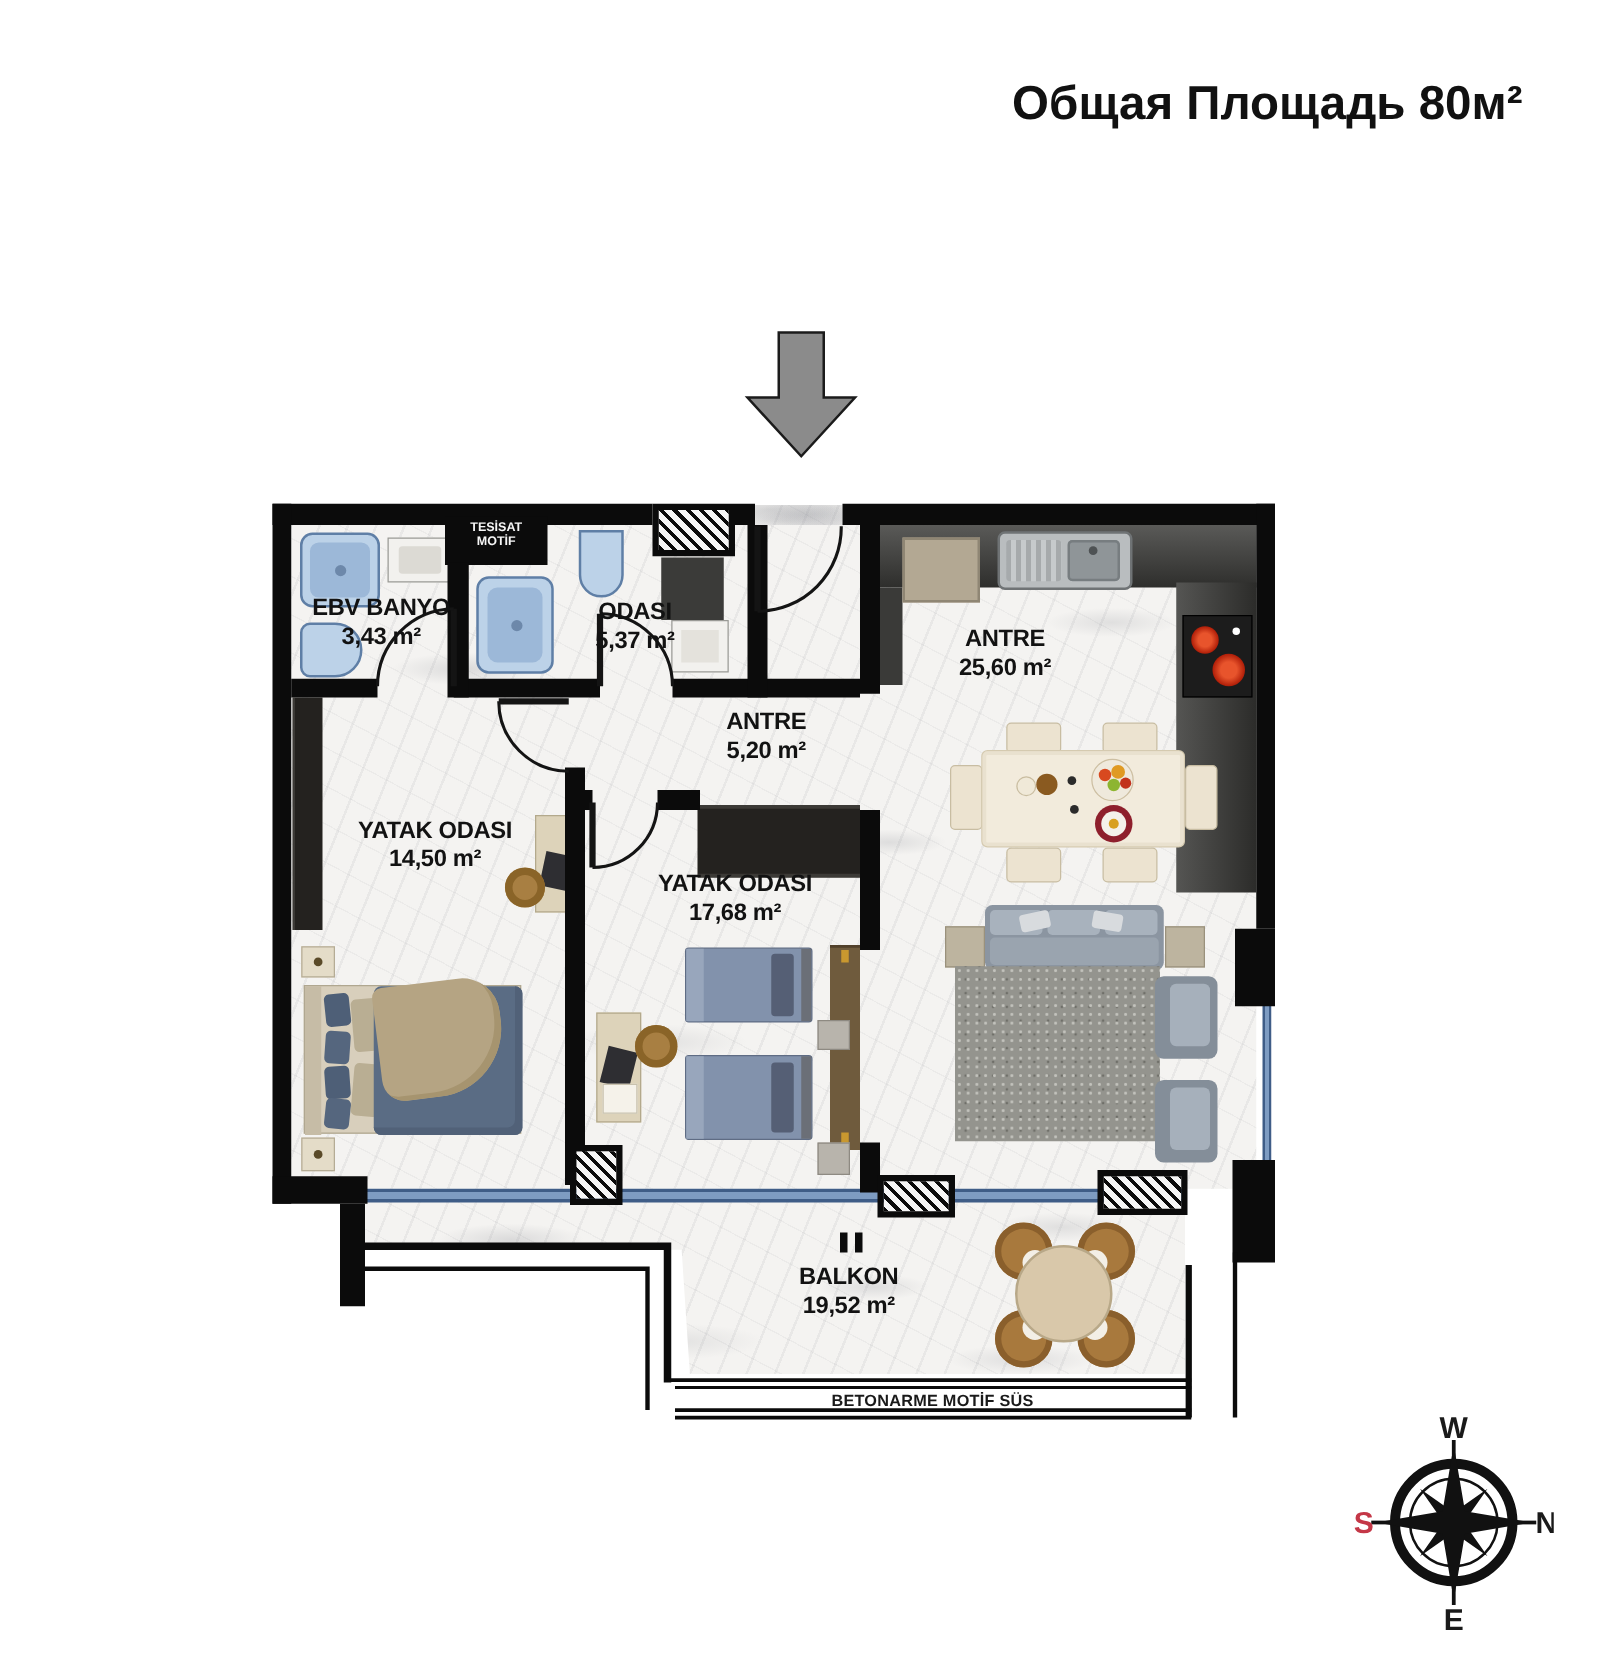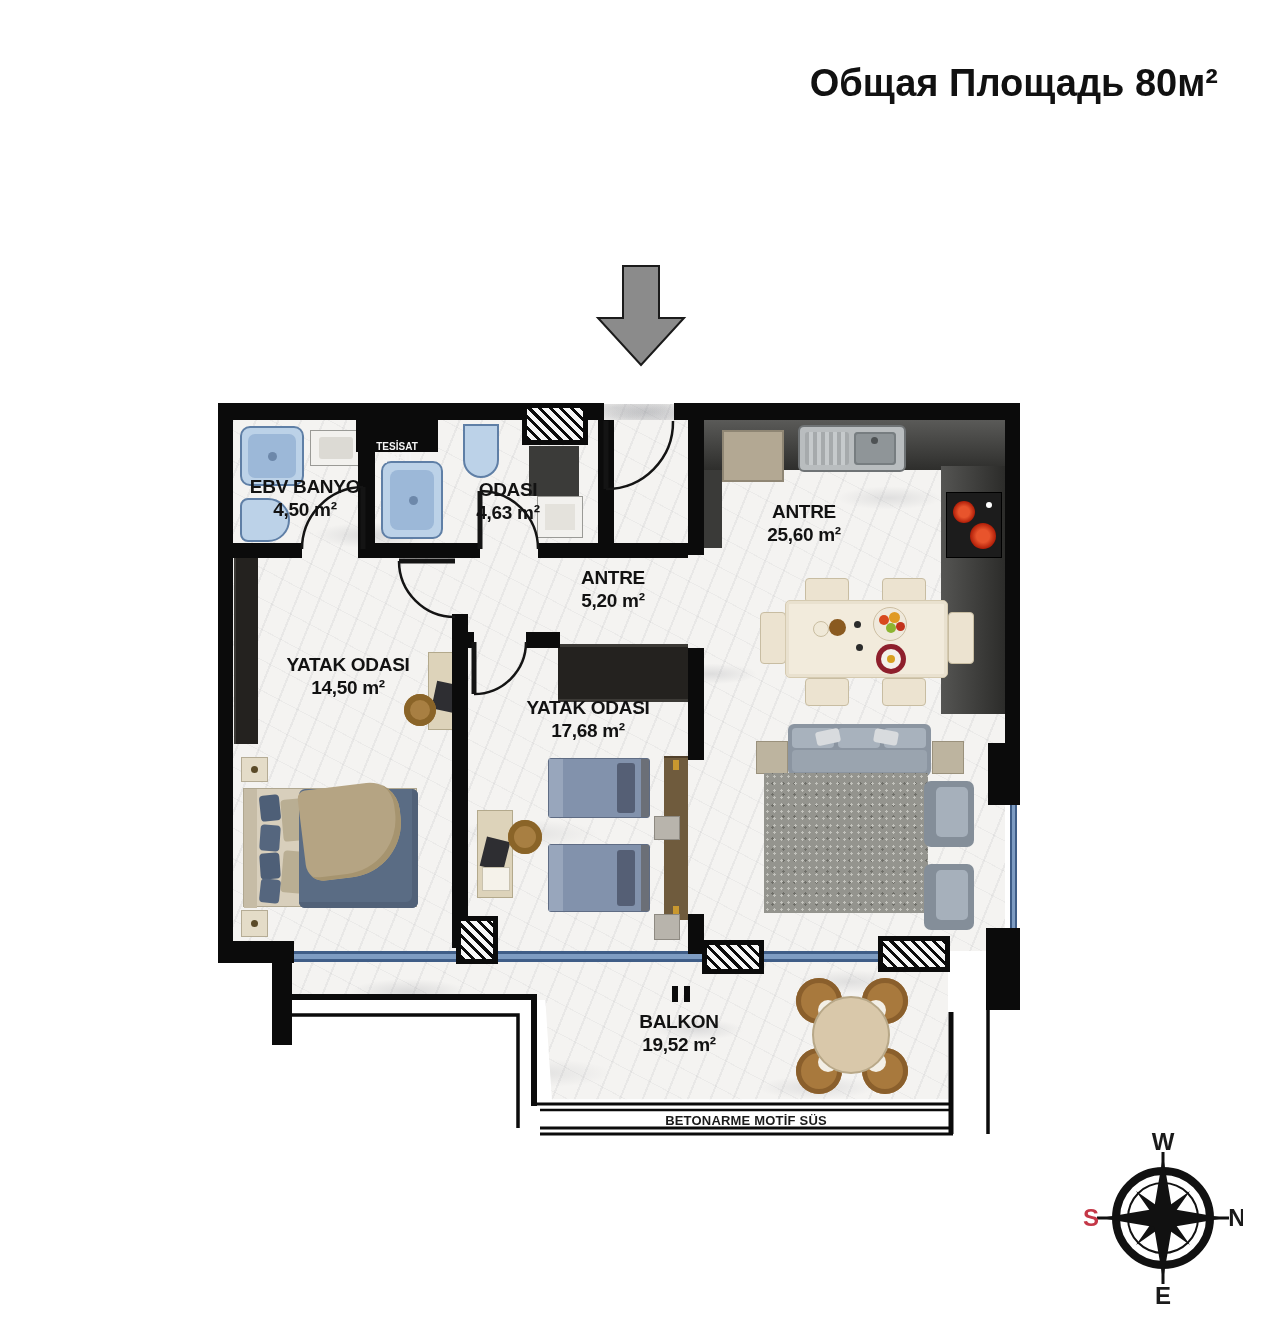--- a/index.html
+++ b/index.html
@@ -245,25 +245,25 @@
       <path d="M 540 1110 H 953" stroke-width="2.5"></path>
       <path d="M 540 1128 H 953" stroke-width="3"></path>
       <path d="M 540 1134 H 953" stroke-width="3"></path>
       <path d="M 951 1012 V 1134" stroke-width="5"></path>
       <path d="M 988 1002 V 1134" stroke-width="3.5"></path>
     </g>
   </svg>
 
   <div class="lbl" style="left:240px;top:475px;width:130px;">
     <div>EBV BANYO</div>
-    <div>4,50 m²</div>
+    <div>3,43 m²</div>
   </div>
   <div class="lbl" style="left:448px;top:478px;width:120px;">
     <div>ODASI</div>
-    <div>4,63 m²</div>
+    <div>5,37 m²</div>
   </div>
   <div class="lbl" style="left:553px;top:566px;width:120px;">
     <div>ANTRE</div>
     <div>5,20 m²</div>
   </div>
   <div class="lbl" style="left:724px;top:500px;width:160px;">
     <div>ANTRE</div>
     <div>25,60 m²</div>
   </div>
   <div class="lbl" style="left:283px;top:653px;width:130px;">
@@ -271,23 +271,23 @@
     <div>14,50 m²</div>
   </div>
   <div class="lbl" style="left:523px;top:696px;width:130px;">
     <div>YATAK ODASI</div>
     <div>17,68 m²</div>
   </div>
   <div class="lbl" style="left:614px;top:1010px;width:130px;">
     <div>BALKON</div>
     <div>19,52 m²</div>
   </div>
-  <div class="shaft-label" style="left:358px;top:441px;width:78px;text-align:center;">
+  <div class="shaft-label" style="left:358px;top:417px;width:78px;text-align:center;">
     <div>TESİSAT</div>
-    <div>ŞAFTI</div>
+    <div>MOTİF</div>
   </div>
   <div class="note" style="left:536px;top:1113px;width:420px;">BETONARME MOTİF SÜS</div>
 
   <svg style="position:absolute;left:1083px;top:1128px;z-index:2;" width="160" height="180" viewBox="-80 -90 160 180">
     <rect x="-66" y="-1.5" width="132" height="3" fill="#111"></rect>
     <rect x="-1.5" y="-66" width="3" height="132" fill="#111"></rect>
     <circle r="47" fill="none" stroke="#111" stroke-width="8"></circle>
     <circle r="35" fill="none" stroke="#111" stroke-width="2"></circle>
     <polygon points="0,-8 27,-27 8,0 27,27 0,8 -27,27 -8,0 -27,-27" fill="#111"></polygon>
     <polygon points="0,-62 9,-9 62,0 9,9 0,62 -9,9 -62,0 -9,-9" fill="#111"></polygon>

